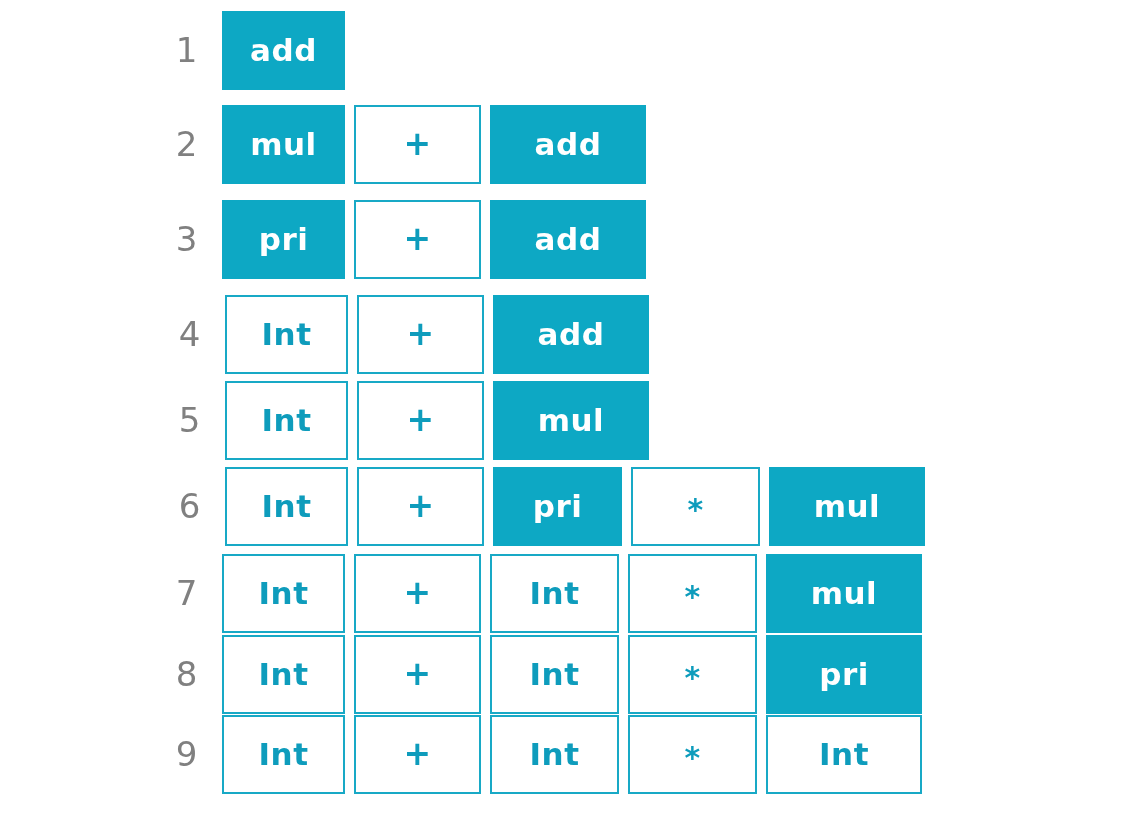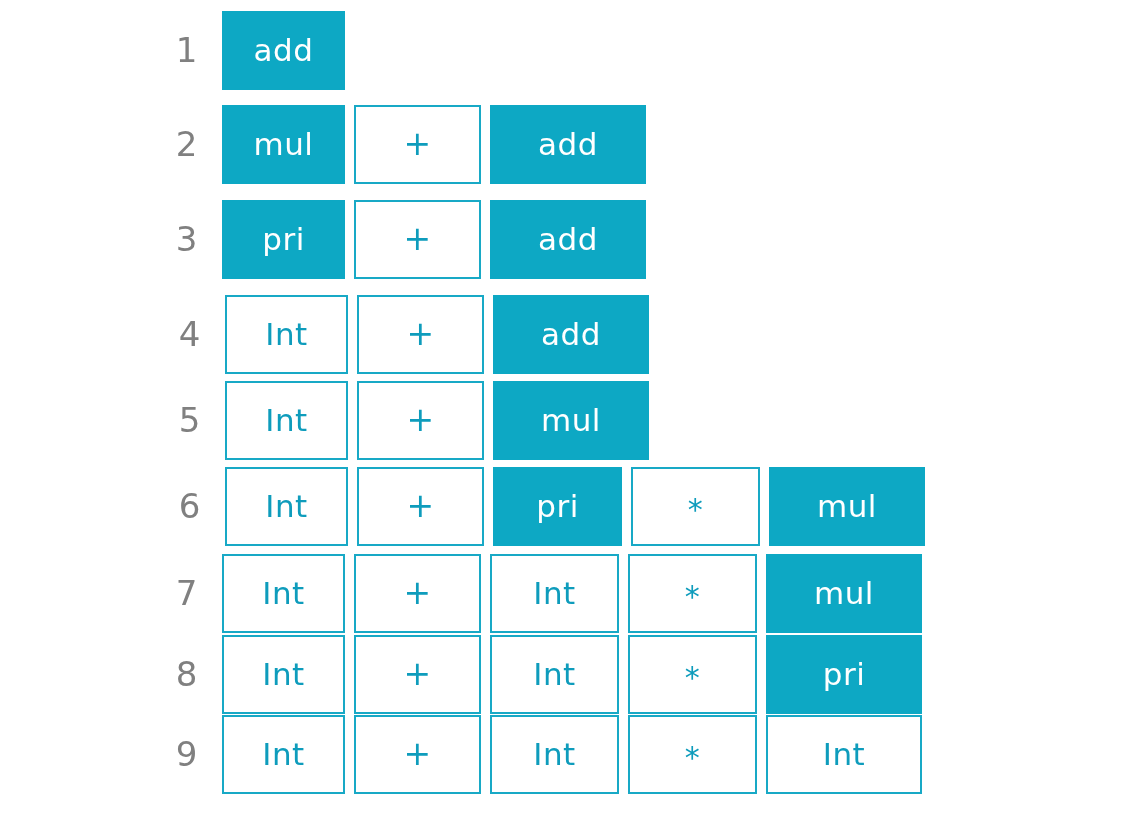--- a/index.html
+++ b/index.html
@@ -52,21 +52,21 @@
 
   .cell {
     box-sizing: border-box;
     height: 79px;
     margin-right: 9px;
     display: flex;
     align-items: center;
     justify-content: center;
     font-size: 31px;
     font-family: "DejaVu Sans", sans-serif;
-    font-weight: 400;
+    font-weight: 700;
     letter-spacing: 0.5px;
     line-height: 1;
     white-space: nowrap;
   }
   .cell:last-child { margin-right: 0; }
 
   .cell.filled {
     background: #0DA8C4;
     border: 2px solid #0DA8C4;
     color: #ffffff;

